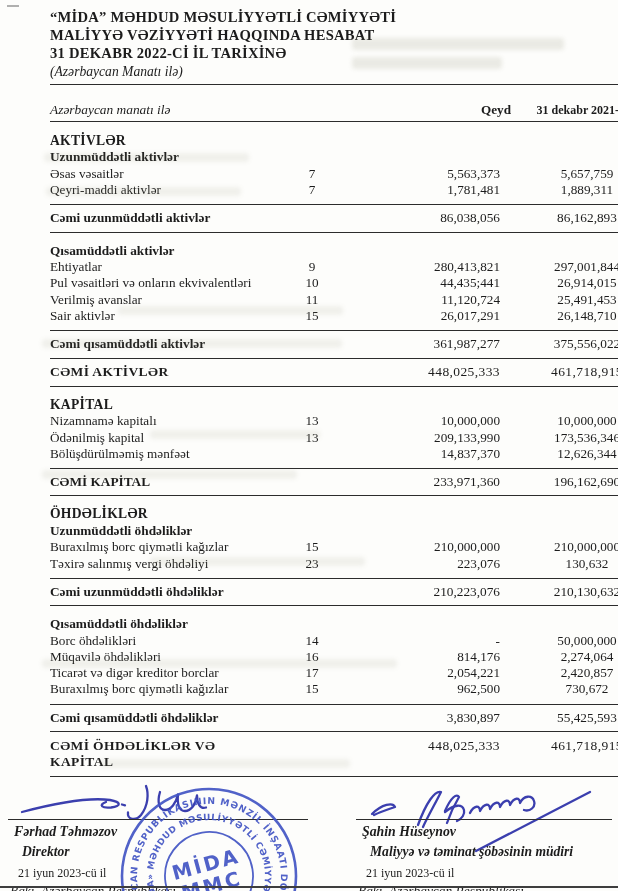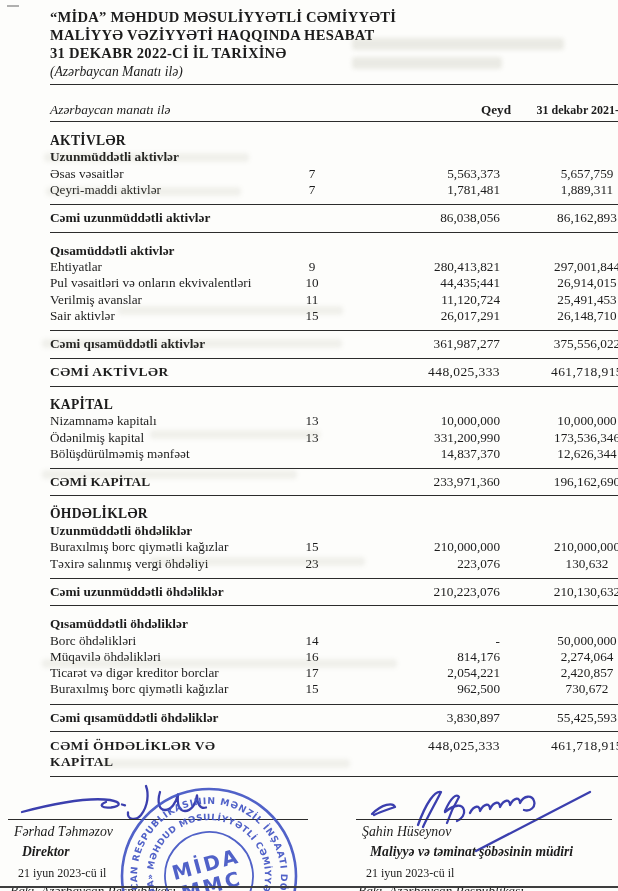--- a/index.html
+++ b/index.html
@@ -40,21 +40,21 @@
   .c-note{width:56px;text-align:center;flex:0 0 auto;font-size:13.2px;font-weight:normal;}
   .c-v1{width:160px;text-align:right;flex:0 0 auto;}
   .c-v2{width:126px;text-align:center;flex:0 0 auto;margin-left:24px;}
   .t-total .c-v1,.t-total .c-v2,.t-grand .c-v1,.t-grand .c-v2{font-weight:normal;}
   
   .sig-area{position:absolute;left:0;top:783px;width:618px;height:108px;}
   .sig-block{position:absolute;top:0;}
   .sig-left{left:8px;width:300px;}
   .sig-right{left:356px;width:256px;}
   .sig-line{position:absolute;top:36px;left:0;right:0;border-top:1.6px solid #2c2c2c;}
-  .sig-name{position:absolute;top:41px;left:6px;font-weight:normal;font-style:italic;font-size:13.8px;white-space:nowrap;}
+  .sig-name{position:absolute;top:41px;left:6px;font-weight:bold;font-style:italic;font-size:13.8px;white-space:nowrap;}
   .sig-role{position:absolute;top:61px;left:6px;font-weight:bold;font-style:italic;font-size:13.6px;white-space:nowrap;margin-left:8px;}
   .sig-date{position:absolute;top:83px;left:10px;font-size:12px;white-space:nowrap;}
   .sig-place{position:absolute;top:100px;left:2px;font-style:italic;font-size:13.4px;white-space:nowrap;}
   .sig-svg{position:absolute;pointer-events:none;}
   .ink{stroke:#3b3fae;stroke-width:2.3;fill:none;stroke-linecap:round;stroke-linejoin:round;}
   
   .stamp{position:absolute;left:118px;top:785px;width:182px;height:182px;transform:rotate(-9deg);opacity:.92;}
   .stamp-ring{fill:none;stroke:#4355c4;}
   .stamp-arc-text{fill:#4355c4;font-family:"DejaVu Sans","Liberation Sans",sans-serif;font-weight:600;font-size:9.2px;letter-spacing:.8px;}
   .stamp-arc-text.inner{font-size:8.8px;letter-spacing:.5px;}
@@ -170,21 +170,21 @@
         </div>
         <div class="t-row">
           <span class="c-label">Nizamnamə kapitalı</span>
           <span class="c-note">13</span>
           <span class="c-v1">10,000,000</span>
           <span class="c-v2">10,000,000</span>
         </div>
         <div class="t-row">
           <span class="c-label">Ödənilmiş kapital</span>
           <span class="c-note">13</span>
-          <span class="c-v1">331,200,990</span>
+          <span class="c-v1">209,133,990</span>
           <span class="c-v2">173,536,346</span>
         </div>
         <div class="t-row">
           <span class="c-label">Bölüşdürülməmiş mənfəət</span>
           <span class="c-note"></span>
           <span class="c-v1">14,837,370</span>
           <span class="c-v2">12,626,344</span>
         </div>
         <div class="t-total">
           <span class="c-label">CƏMİ KAPİTAL</span>

